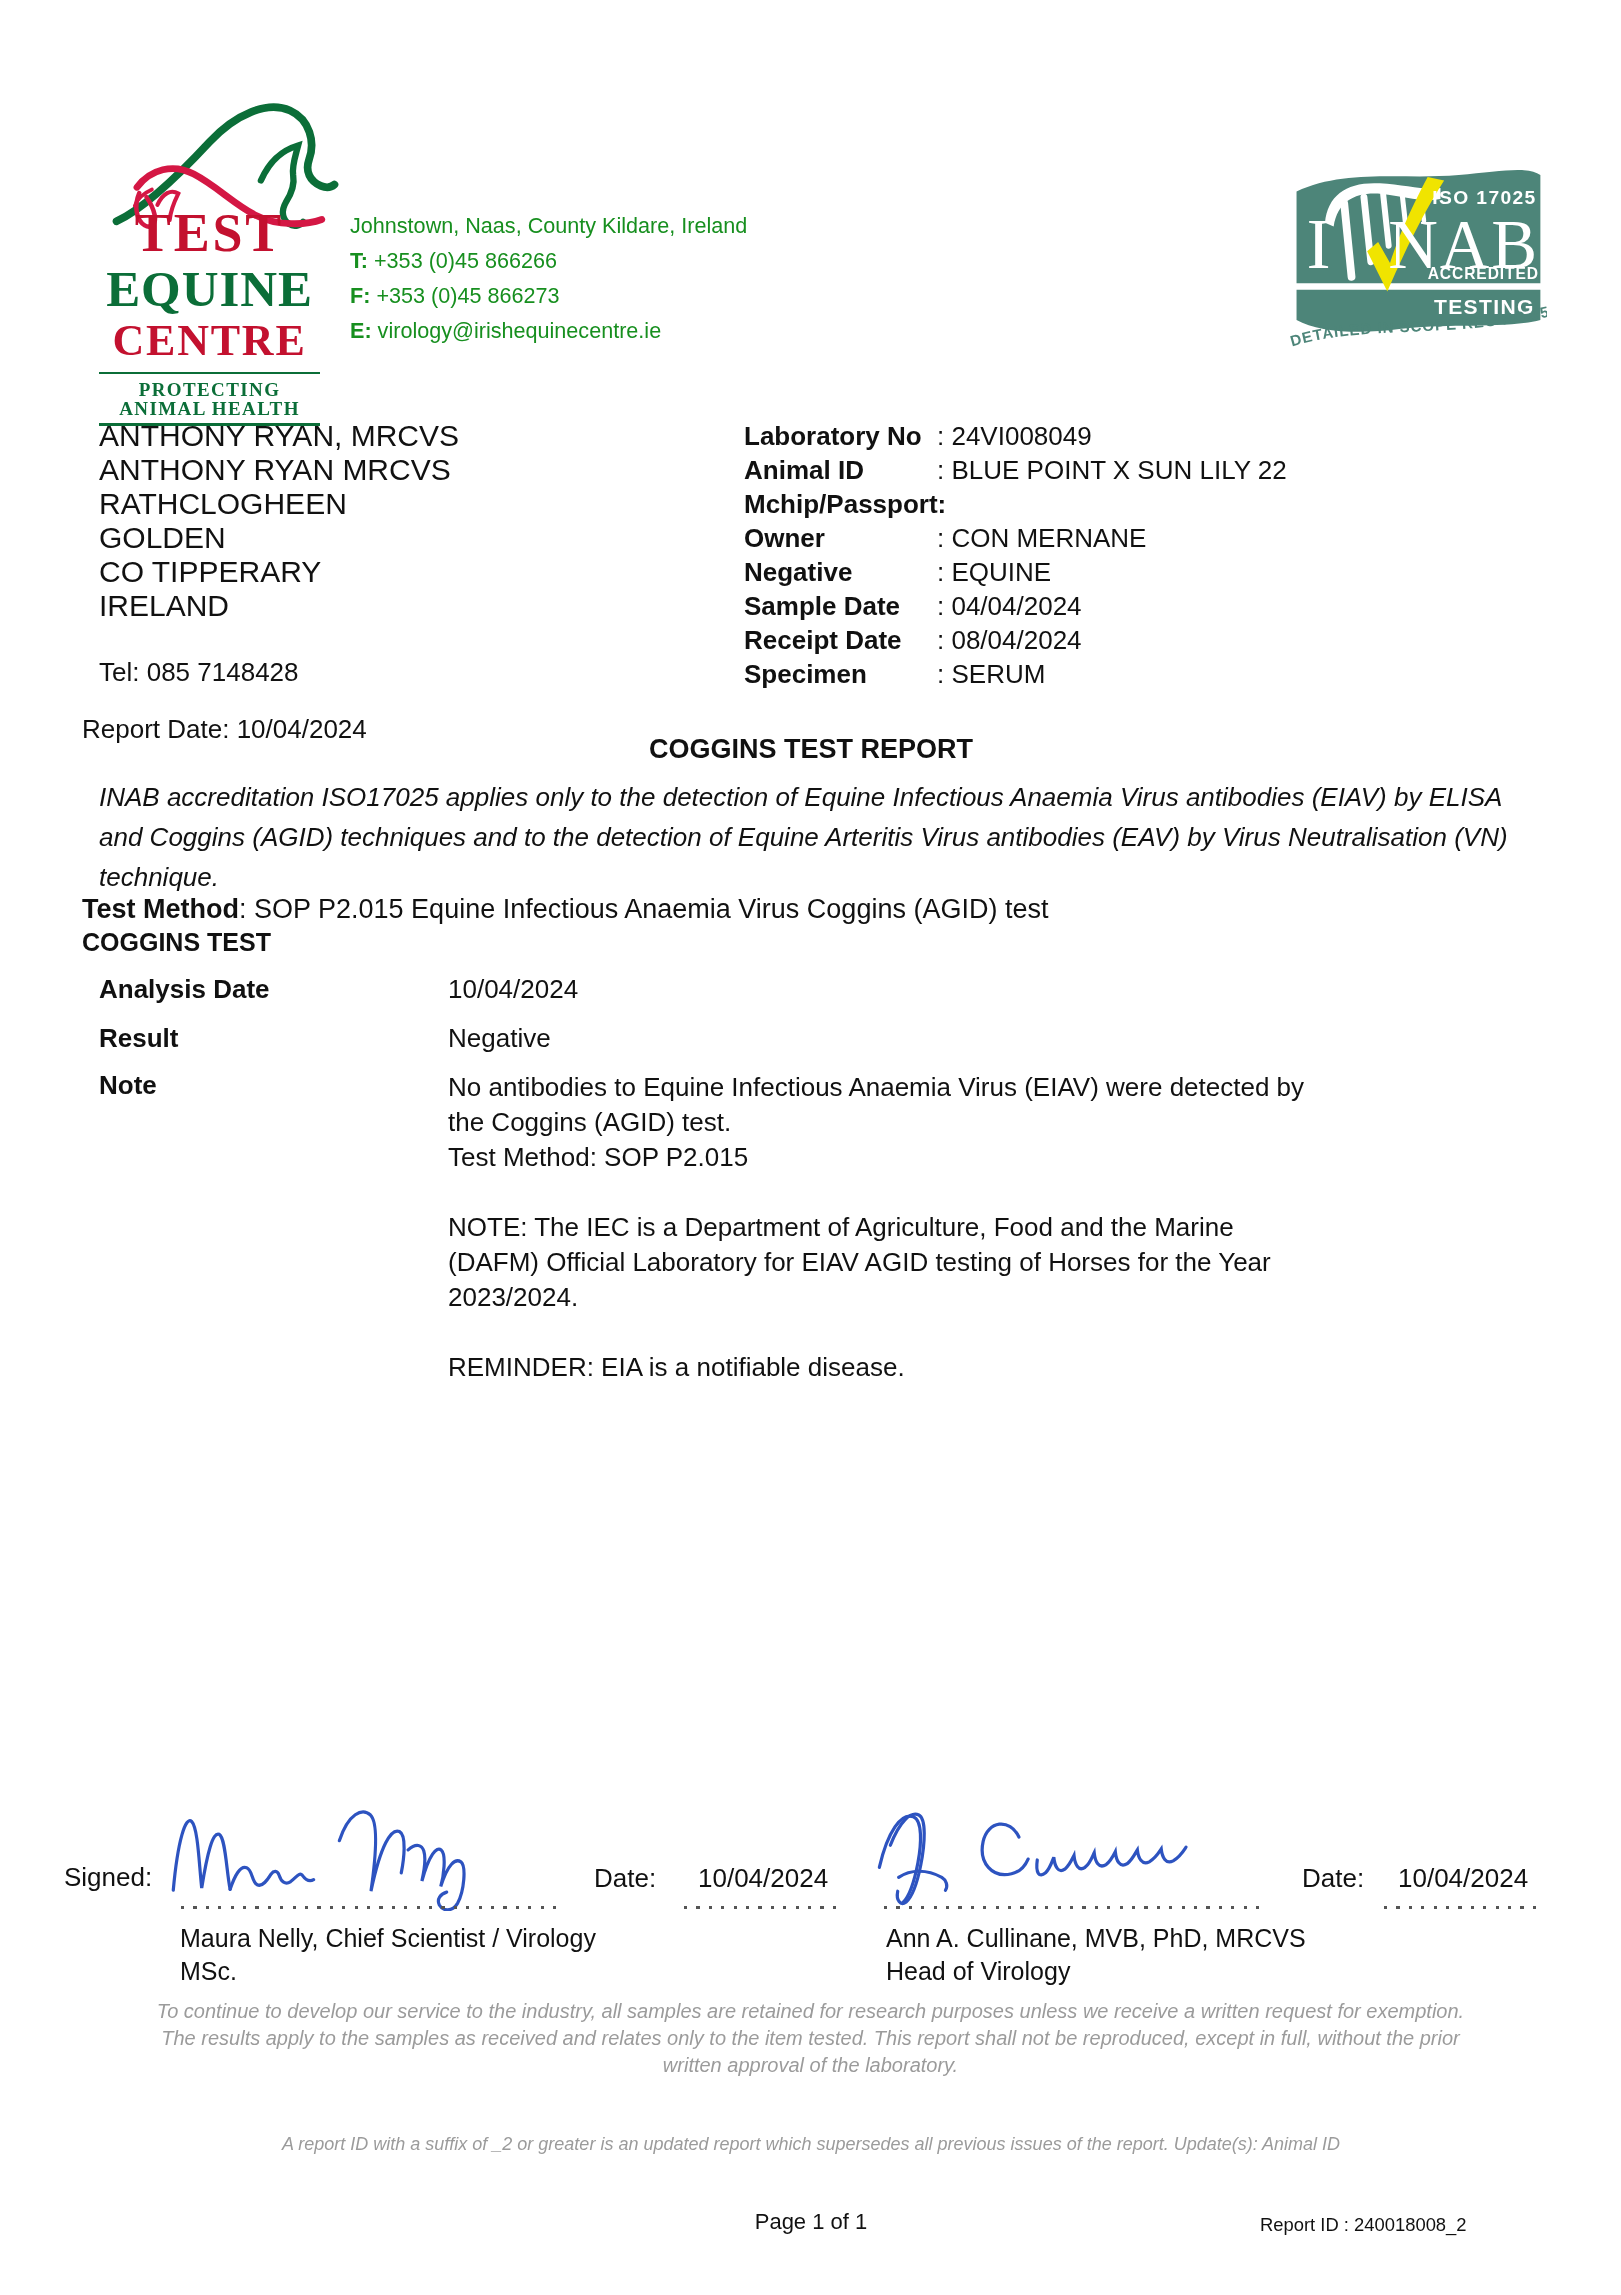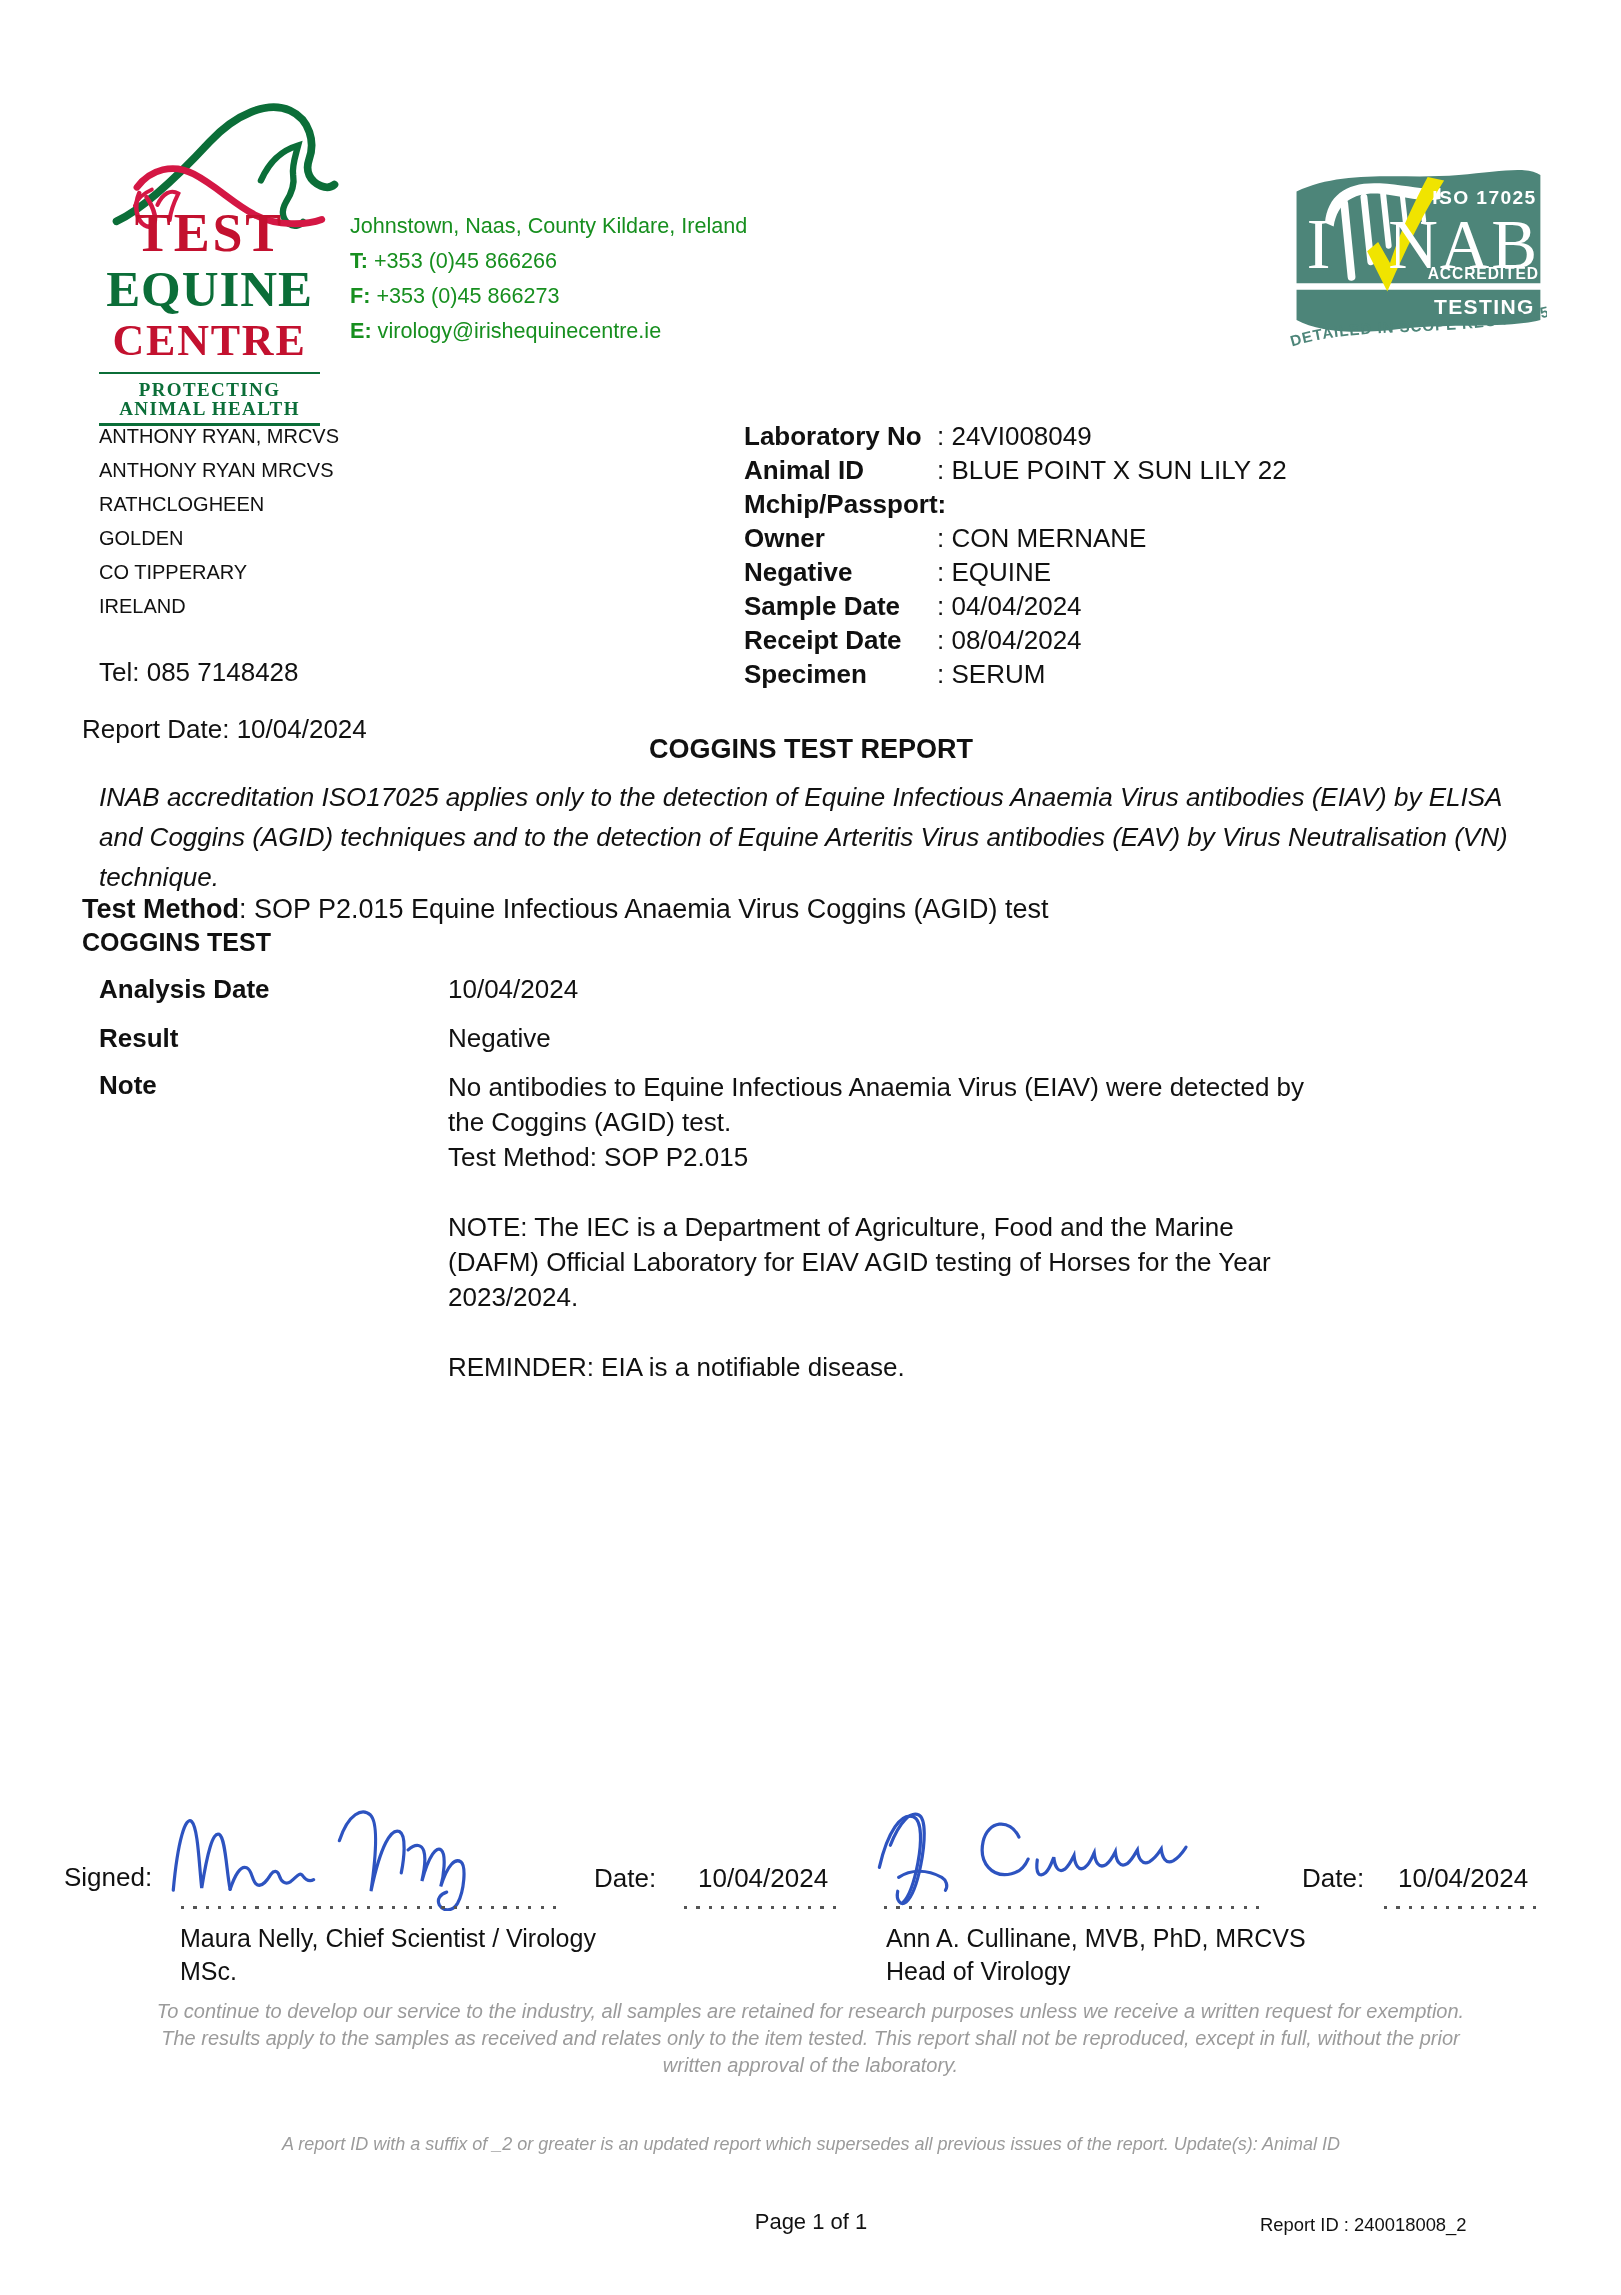--- a/index.html
+++ b/index.html
@@ -24,21 +24,21 @@
   .logo-rule{height:2.8px; background:var(--logo-green,#0b6e38); margin:8.3px 0 5.5px 0;}
   .logo-tag{font-family:"Liberation Serif", serif; font-weight:bold; font-size:19px;
     letter-spacing:1.4px; color:var(--logo-green,#0b6e38);}
   .logo-rule2{height:2.8px; background:var(--logo-green,#0b6e38); margin-top:5.5px;}
 
   
   .contact{left:350px; top:208px; font-size:21.6px; line-height:35px; color:var(--contact-green,#178f1f);}
   .contact b{font-weight:bold;}
 
   
-  .recipient{left:99px; top:419px; font-size:20px; line-height:34px;}
+  .recipient{left:99px; top:419px; font-size:30px; line-height:34px;}
   .recipient .rline{min-height:34px;}
   .rec-tel{left:99px; top:657px; font-size:26px;}
   .report-date{left:82px; top:714px; font-size:26px;}
 
   .sample{left:744px; top:419px; font-size:26px; line-height:34px;}
   .sample .srow{display:flex; min-height:34px;}
   .sample .slabel{width:193px; font-weight:bold; flex:0 0 auto;}
   .sample .svalue{white-space:pre;}
 
   

